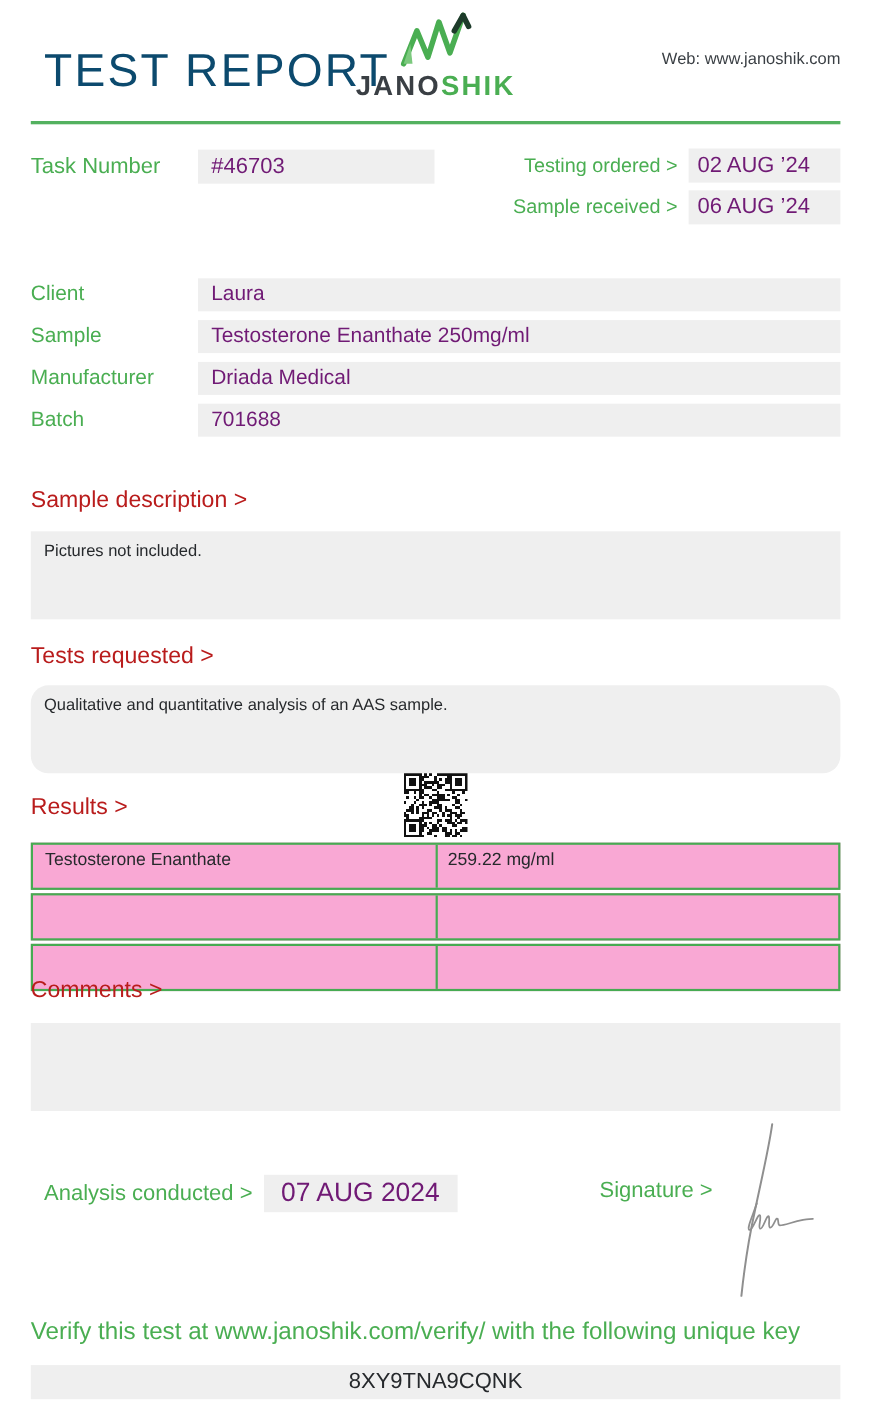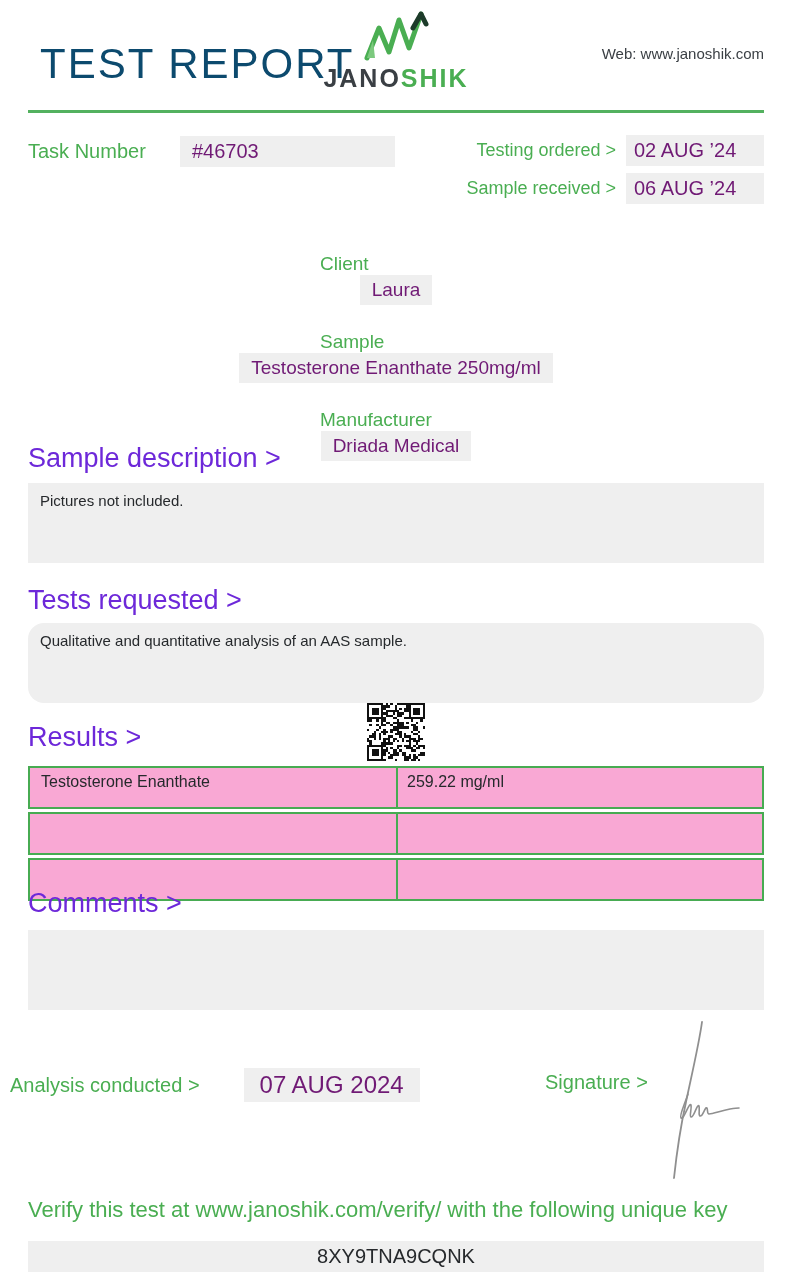--- a/index.html
+++ b/index.html
@@ -46,26 +46,26 @@
   .meta-right.r1 { top:135px; }
   .meta-right.r2 { top:173px; }
   .meta-right .lbl { font-size:18px; color:#4aae52; margin-right:10px; white-space:nowrap; }
   .meta-right .val {
     width:138px; height:31px; padding:3px 8px; font-size:20px; line-height:25px;
     white-space:nowrap;
   }
 
   
   .details { position:absolute; top:253px; left:28px; right:28px; }
-  .detail-row { display:flex; align-items:center; margin-bottom:26px;flex-direction:column; }
+  .detail-row { display:flex; align-items:center; margin-bottom:8px; }
   .detail-label { width:152px; font-size:19px; color:#4aae52; }
   .detail-value { flex:1; height:30px; padding:3px 12px; font-size:19px; line-height:24px; }
 
   
-  .section-title { position:absolute; left:28px; font-size:27px; color:#6d28d9; }
+  .section-title { position:absolute; left:28px; font-size:21px; color:#b91c1c; }
   .t-sample   { top:443px; }
   .t-tests    { top:585px; }
   .t-results  { top:722px; }
   .t-comments { top:888px; }
   .section-box {
     position:absolute; left:28px; right:28px; padding:9px 12px; font-size:15px;
     color:#26292c;
   }
   .b-sample   { top:483px; height:80px; }
   .b-tests    { top:623px; height:80px;border-radius:16px; }
@@ -82,21 +82,21 @@
   }
   .res-row .cell {
     width:50%; padding:3px 11px; font-size:16px; line-height:22px; color:#26292c;
     overflow:hidden; white-space:nowrap;
   }
   .res-row .sep {
     position:absolute; left:50%; top:0; bottom:0; width:2px; background:#47ab52;
   }
 
   
-  .analysis-row { position:absolute; top:1068px; left:10px; display:flex; align-items:center;gap:34px; }
+  .analysis-row { position:absolute; top:1068px; left:40px; display:flex; align-items:center; }
   .analysis-label { font-size:20px; color:#4aae52; margin-right:10px; white-space:nowrap; }
   .analysis-value { height:34px; padding:3px 16px; font-size:24px; line-height:28px; white-space:nowrap; }
   .sig-label { position:absolute; top:1071px; left:545px; font-size:20px; color:#4aae52; }
   .signature { position:absolute; top:1016px; left:646px; }
 
   .verify-text {
     position:absolute; top:1197px; left:28px; right:28px;
     font-size:22px; color:#4aae52; white-space:nowrap;
   }
   .key-box {

